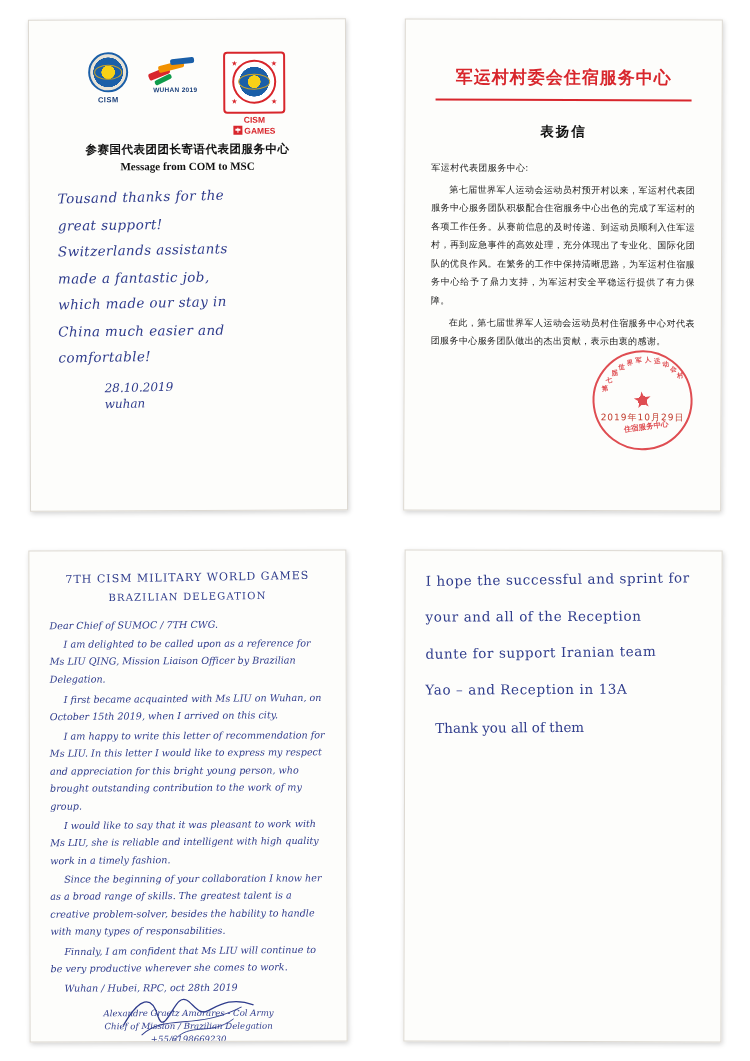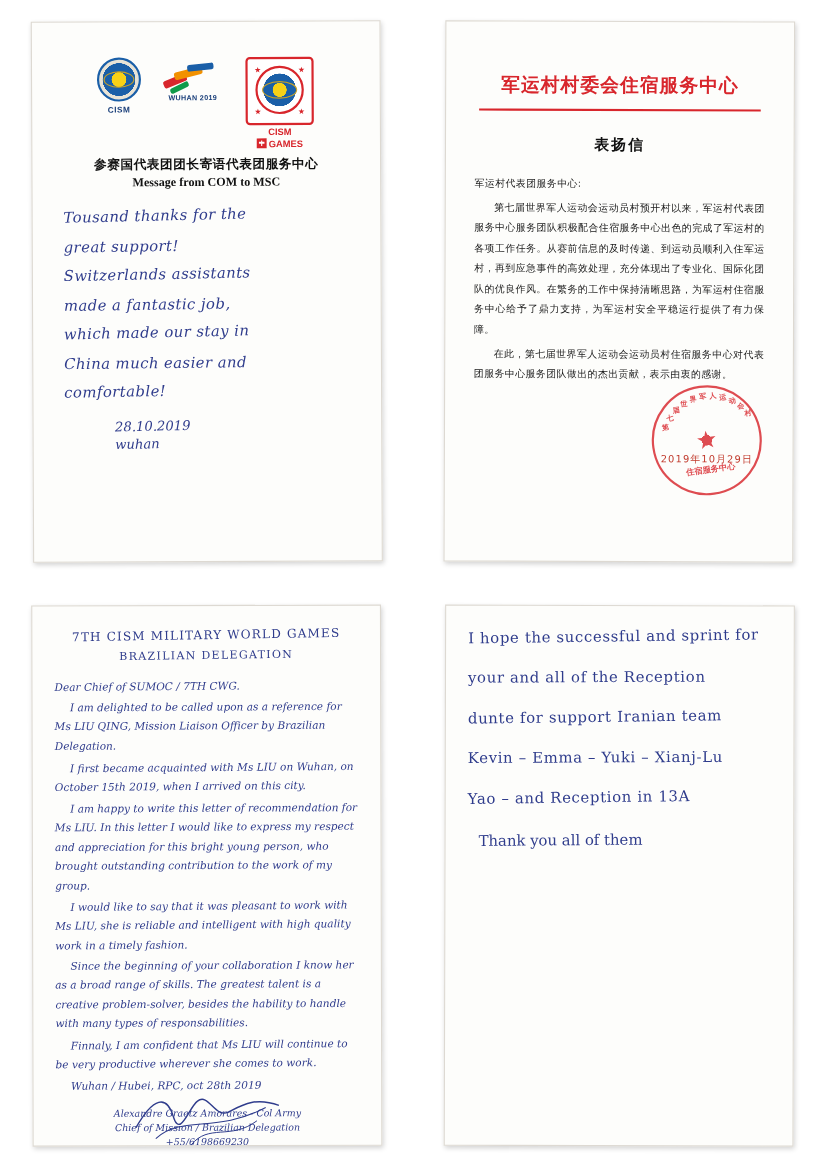--- a/index.html
+++ b/index.html
@@ -561,21 +561,20 @@
     </div>
   </div>
 
   <div class="cell">
     <div class="doc doc4">
 
       <div class="d4-lines">
         <div class="l">I hope the successful and sprint for</div>
         <div class="l">your and all of the Reception</div>
         <div class="l">dunte for support Iranian team</div>
-        <div class="l">Kevin – Emma – Yuki – Xianj-Lu</div>
         <div class="l">Yao – and Reception in 13A</div>
       </div>
 
       <div class="d4-thanks">Thank you all of them</div>
 
 
     </div>
   </div>
 
 </div>

